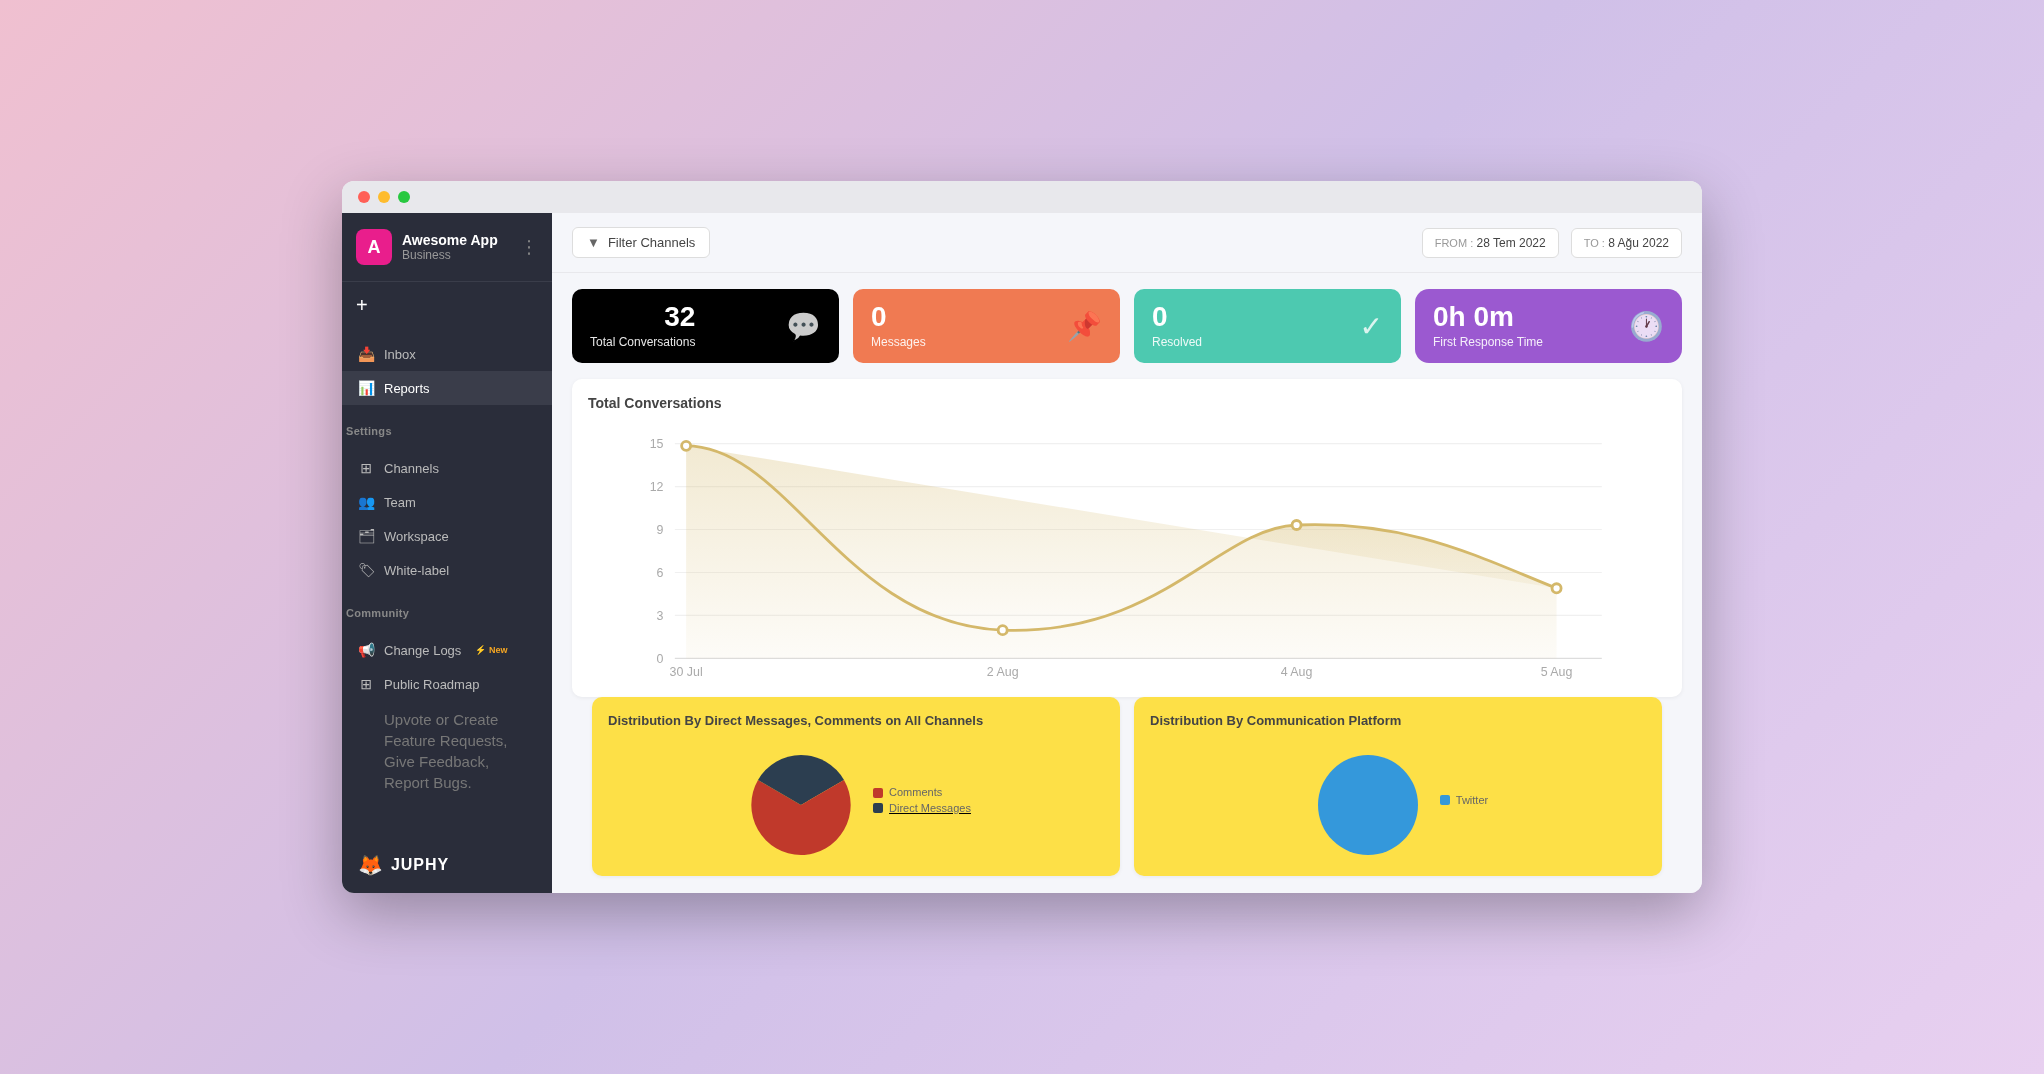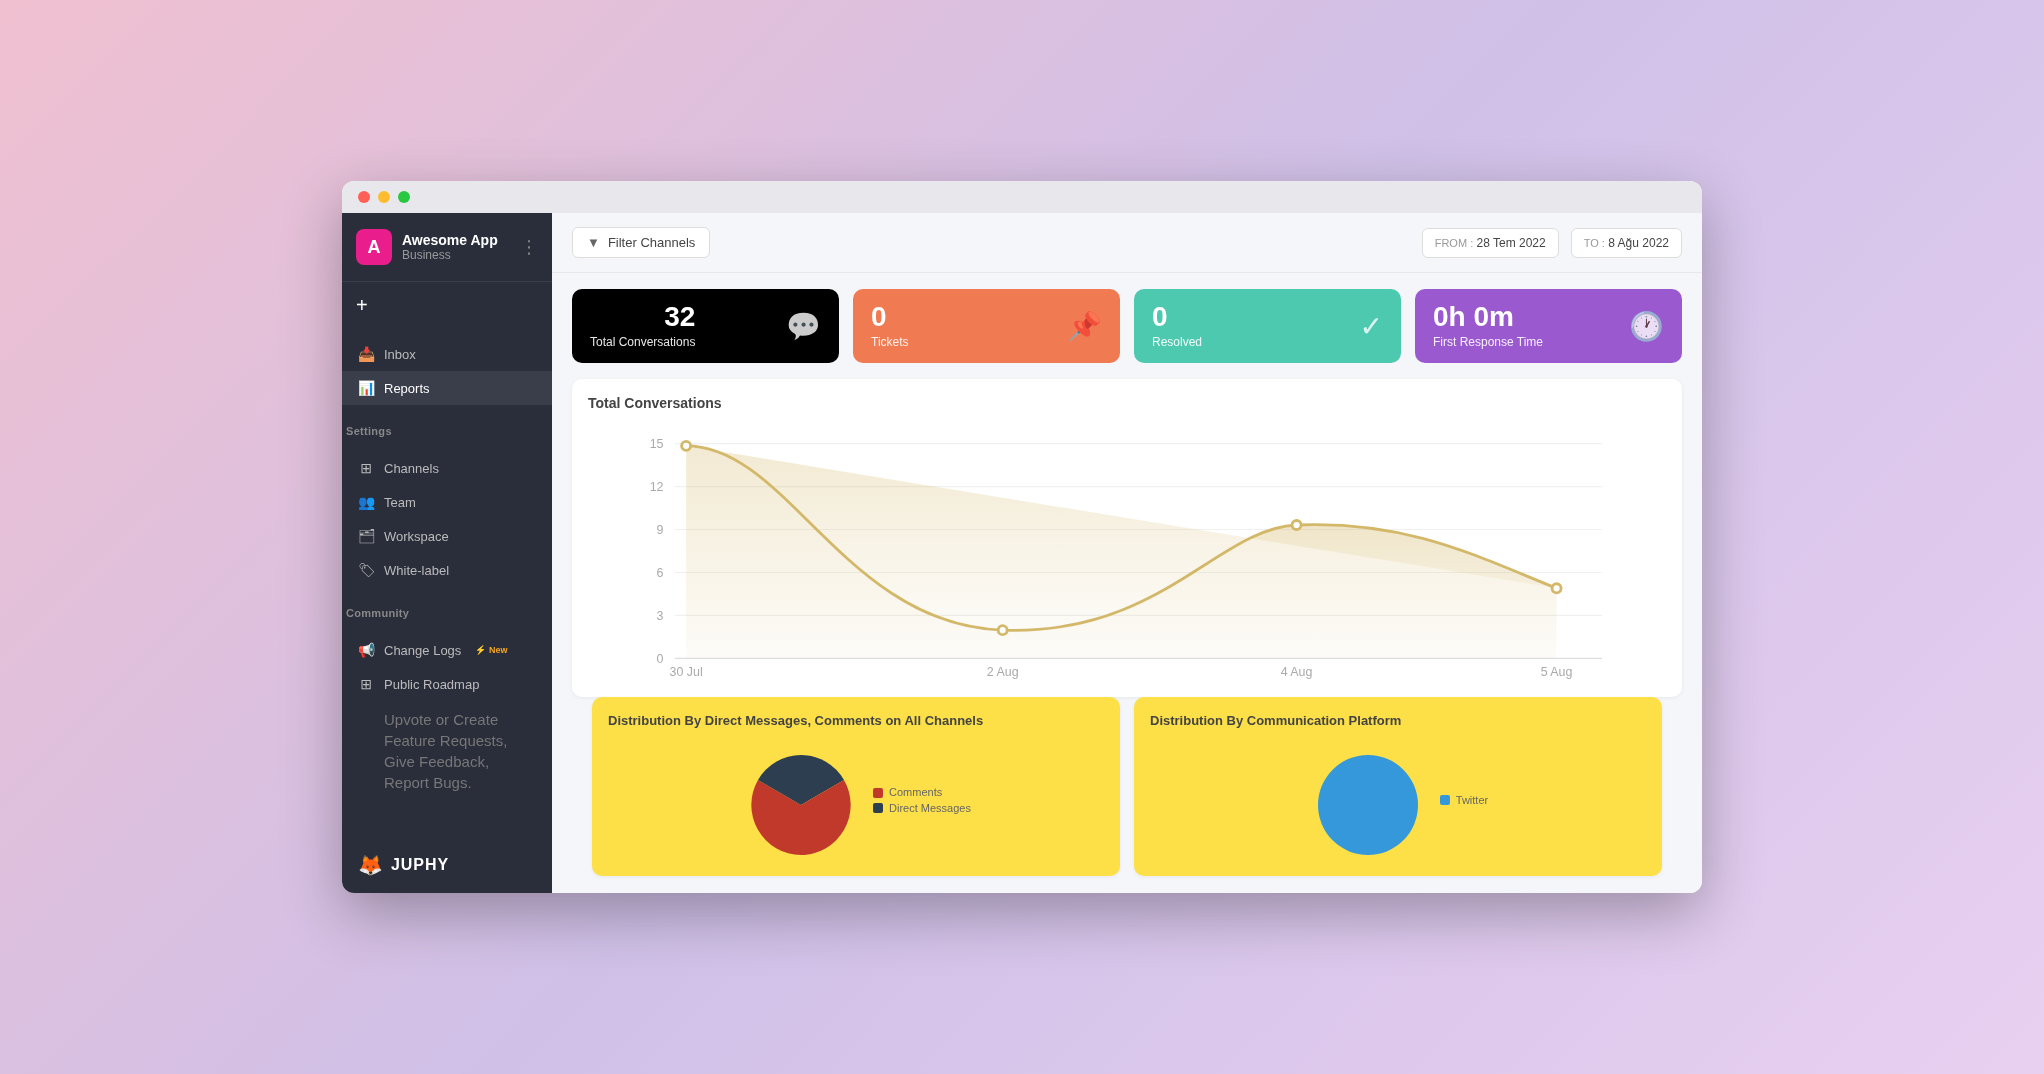--- a/index.html
+++ b/index.html
@@ -140,21 +140,21 @@
     }
     .stat-card {
       flex: 1; border-radius: 10px;
       padding: 14px 18px;
       display: flex; align-items: center; justify-content: space-between;
       color: white;
     }
     .stat-card-blue { background: #000000; text-align: right; }
     .stat-card-orange { background: #f07a52; }
     .stat-card-teal { background: #4dc9b0; }
-    .stat-card-purple { background: #9b59d0; }
+    .stat-card-purple { background: #9b59d0; border-radius: 14px; }
     .stat-value { font-size: 28px; font-weight: 700; line-height: 1; }
     .stat-label { font-size: 12px; opacity: 0.9; margin-top: 4px; }
     .stat-icon { font-size: 28px; opacity: 0.8; }
     
     .chart-container {
       flex: 1;
       padding: 16px 20px;
       overflow-y: auto;
     }
     .chart-title {
@@ -299,21 +299,21 @@
         <div class="stat-card stat-card-blue">
           <div>
             <div class="stat-value">32</div>
             <div class="stat-label">Total Conversations</div>
           </div>
           <div class="stat-icon">💬</div>
         </div>
         <div class="stat-card stat-card-orange">
           <div>
             <div class="stat-value">0</div>
-            <div class="stat-label">Tickets</div>
+            <div class="stat-label">Messages</div>
           </div>
           <div class="stat-icon">📌</div>
         </div>
         <div class="stat-card stat-card-teal">
           <div>
             <div class="stat-value">0</div>
             <div class="stat-label">Resolved</div>
           </div>
           <div class="stat-icon">✓</div>
         </div>
@@ -381,21 +381,21 @@
 
                 <path d="M60,60 L103,35 A50,50 0 0,1 60,110 A50,50 0 0,1 17,35 Z" fill="#c0392b"></path>
 
                 <path d="M60,60 L17,35 A50,50 0 0,1 60,10 Z" fill="#2c3e50"></path>
               </svg>
               <div style="display:flex;flex-direction:column;gap:4px;margin-left:12px;">
                 <div style="display:flex;align-items:flex-end;gap:6px;">
                   <div style="width:10px;height:10px;background:#c0392b;border-radius:2px;"></div>
                   <span style="font-size:11px;color:#666;">Comments</span>
                 </div>
-                <div style="display:flex;align-items:center;gap:6px;">
+                <div style="display:flex;align-items:center;gap:6px;text-decoration:underline;">
                   <div style="width:10px;height:10px;background:#2c3e50;border-radius:2px;"></div>
                   <span style="font-size:11px;color:#666;">Direct Messages</span>
                 </div>
               </div>
             </div>
           </div>
           <div class="bottom-chart-box">
             <div class="bottom-chart-title">Distribution By Communication Platform</div>
             <div class="pie-container">
               <svg width="120" height="110" viewBox="0 0 120 110">

